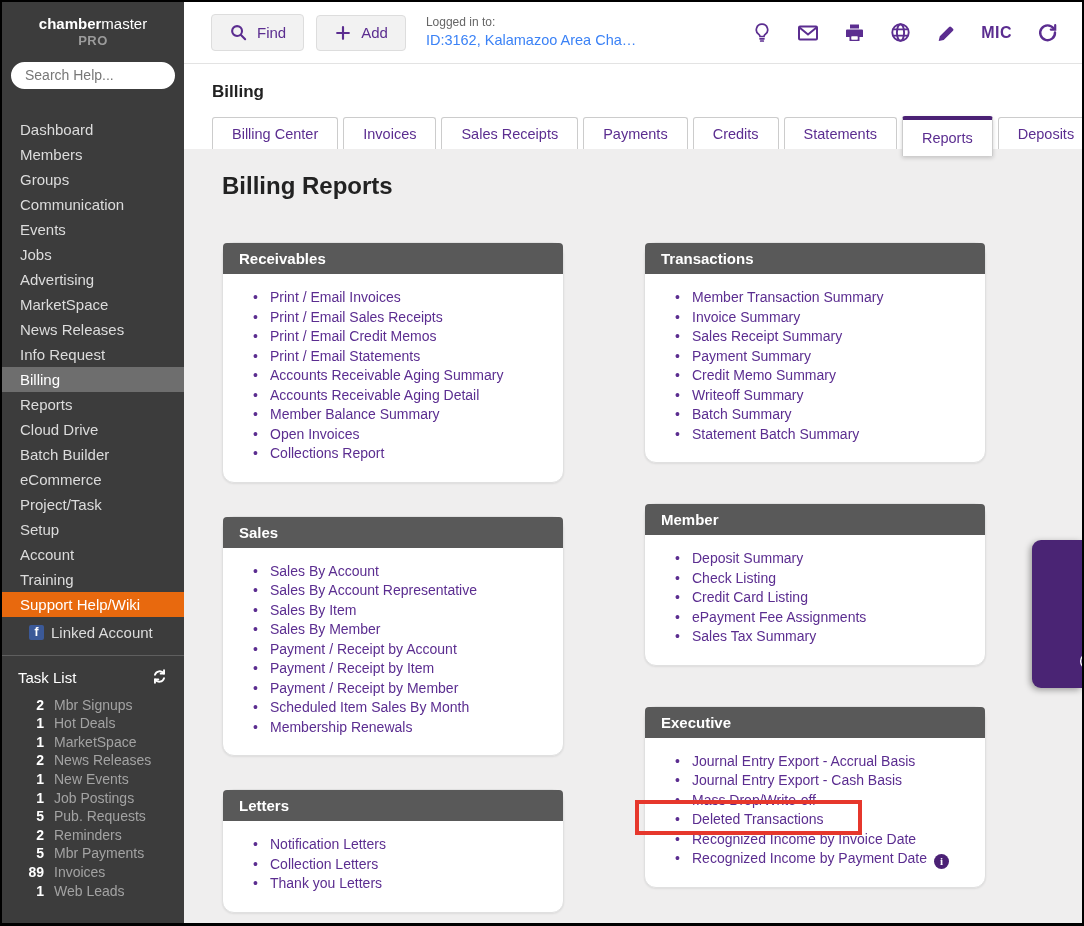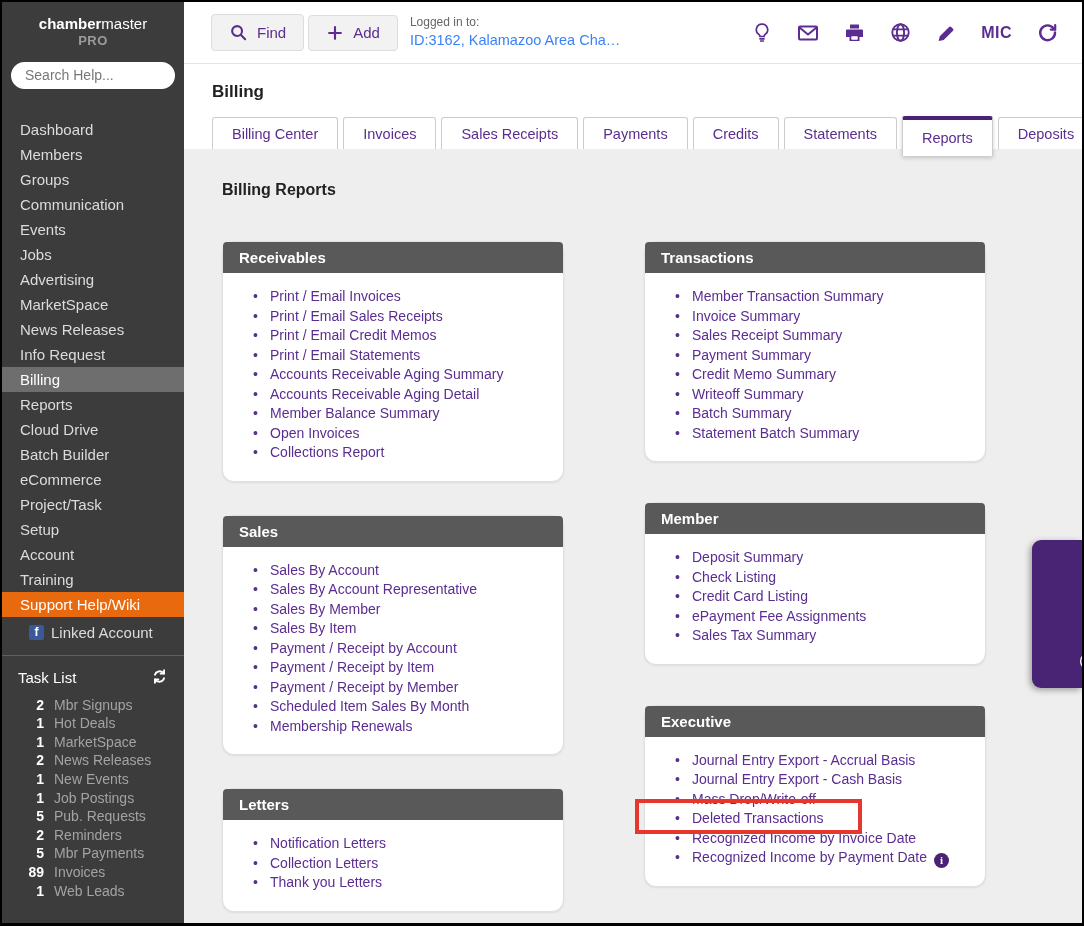--- a/index.html
+++ b/index.html
@@ -27,37 +27,37 @@
   .fb{width:15px;height:15px;background:var(--fb);color:#fff;font-weight:bold;font-size:12px;display:flex;align-items:center;justify-content:center;border-radius:2px}
   .side-div{border-top:1px solid #5f5f5f;margin:8px 0 0}
   .tasklist{padding:12px 10px 0 16px;flex:1}
   .task-head{display:flex;justify-content:space-between;align-items:center;color:#fff;font-size:15px;padding-right:6px;margin-bottom:8px}
   .task-item{display:flex;font-size:14px;line-height:18.6px;cursor:pointer}
   .task-item .ct{width:26px;text-align:right;margin-right:10px;font-weight:bold;color:#fff}
   .task-item .lb{color:#a3a3a3}
 
   
   .main{flex:1;display:flex;flex-direction:column;min-width:0;background:#efeeee}
-  .topbar{height:62px;background:#fff;border-bottom:1px solid #e3e3e3;display:flex;align-items:center;padding:0 24px 0 27px;gap:4px;flex-shrink:0}
+  .topbar{height:62px;background:#fff;border-bottom:1px solid #e3e3e3;display:flex;align-items:center;padding:0 24px 0 27px;gap:12px;flex-shrink:0}
   .btn{display:flex;align-items:center;gap:9px;background:#f2f2f2;border:1px solid #ddd;border-radius:4px;padding:8px 17px;color:var(--purple);font-size:15px;cursor:pointer}
   .logged{margin-left:8px;line-height:1.3}
   .logged .l1{font-size:12px;color:#666}
   .logged .l2{font-size:14.5px;color:#3b82f6}
   .top-icons{margin-left:auto;display:flex;align-items:center;gap:25px;color:var(--purple)}
   .top-icons .ticon{cursor:pointer;display:flex}
   .mic{font-weight:bold;font-size:16px;letter-spacing:.5px;cursor:pointer}
 
   .page-white{background:#fff;padding:12px 0 0 28px}
   .page-title{font-size:17px;font-weight:bold;color:#222;margin:6px 0 14px}
   .tabs{display:flex;align-items:flex-end;gap:5px}
   .tab{background:#fff;border:1px solid #ccc;border-bottom:none;border-radius:3px 3px 0 0;height:32px;display:flex;align-items:center;padding:0 19px;font-size:14.5px;color:var(--purple);cursor:pointer;white-space:nowrap}
   .tab.active{height:40px;margin-bottom:-7px;border-top:4px solid var(--tab-purple);box-shadow:0 2px 4px rgba(0,0,0,.18);position:relative;z-index:2}
 
   .content{flex:1;padding:20px 38px 0;overflow:hidden}
-  h2.heading{font-size:16px;color:#222;margin:12px 0 42px;font-weight:bold}
+  h2.heading{font-size:24px;color:#222;margin:3px 0 42px;font-weight:bold}
   .cols{display:grid;grid-template-columns:342px 342px;column-gap:80px;align-items:start}
   .panel{background:#fff;border:1px solid #e0e0e0;border-radius:12px;box-shadow:0 1px 2px rgba(0,0,0,.08);position:relative}
   .col-left .panel{margin-bottom:33px}
   .col-right .panel{margin-bottom:40px}
   .panel-h{background:var(--panel-h);color:#fff;font-weight:bold;font-size:15px;padding:7px 16px;border-radius:4px 4px 0 0}
   .panel ul{list-style:none;margin:0;padding:14px 14px 18px 28px}
   .panel li{position:relative;padding-left:19px;font-size:14px;line-height:19.5px;color:var(--purple);cursor:pointer}
   .panel li::before{content:"•";position:absolute;left:2px;color:var(--purple)}
   .info-dot{display:inline-flex;width:15px;height:15px;border-radius:50%;background:var(--tab-purple);color:#fff;font-size:11px;font-weight:bold;align-items:center;justify-content:center;margin-left:7px;vertical-align:-2px;font-family:"Liberation Serif",serif}
   .hl-box{position:absolute;left:-10px;width:227px;height:35px;border:4px solid var(--red);z-index:3;pointer-events:none}
@@ -260,22 +260,22 @@
                 <li>Member Balance Summary</li>
                 <li>Open Invoices</li>
                 <li>Collections Report</li>
               </ul>
             </div>
             <div class="panel">
               <div class="panel-h">Sales</div>
               <ul>
                 <li>Sales By Account</li>
                 <li>Sales By Account Representative</li>
+                <li>Sales By Item</li>
                 <li>Sales By Member</li>
-                <li>Sales By Item</li>
                 <li>Payment / Receipt by Account</li>
                 <li>Payment / Receipt by Item</li>
                 <li>Payment / Receipt by Member</li>
                 <li>Scheduled Item Sales By Month</li>
                 <li>Membership Renewals</li>
               </ul>
             </div>
             <div class="panel">
               <div class="panel-h">Letters</div>
               <ul>

